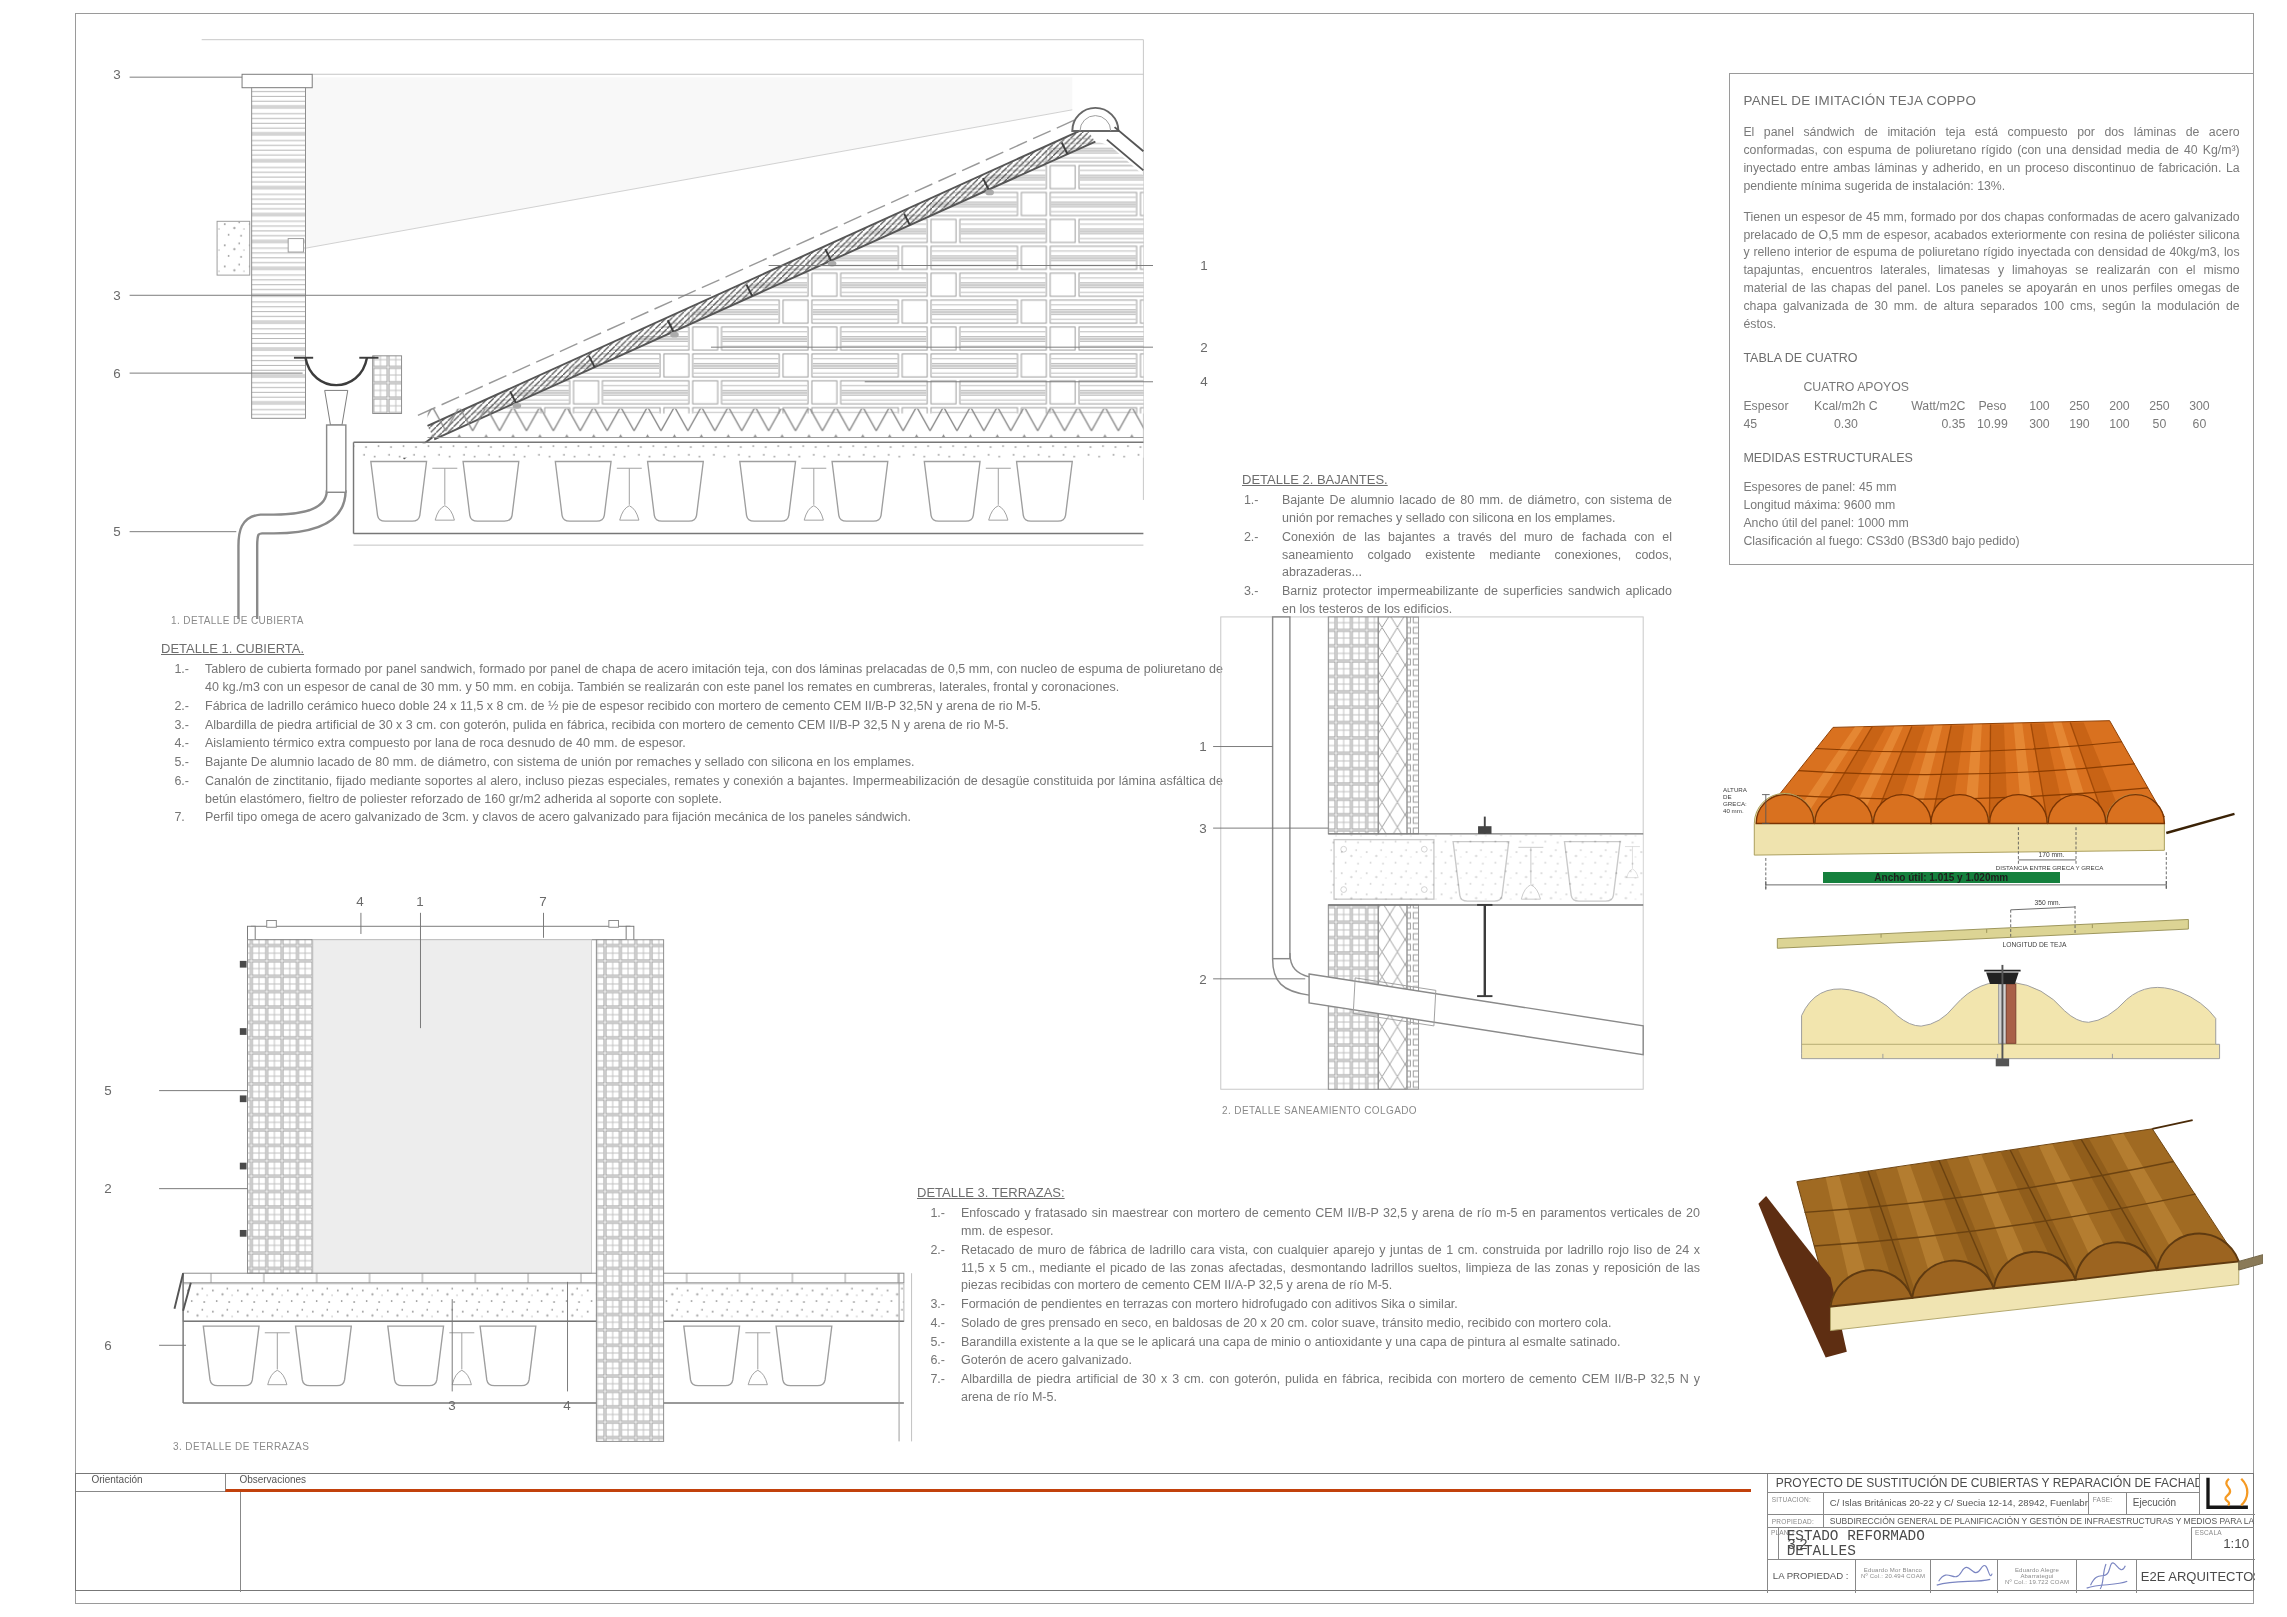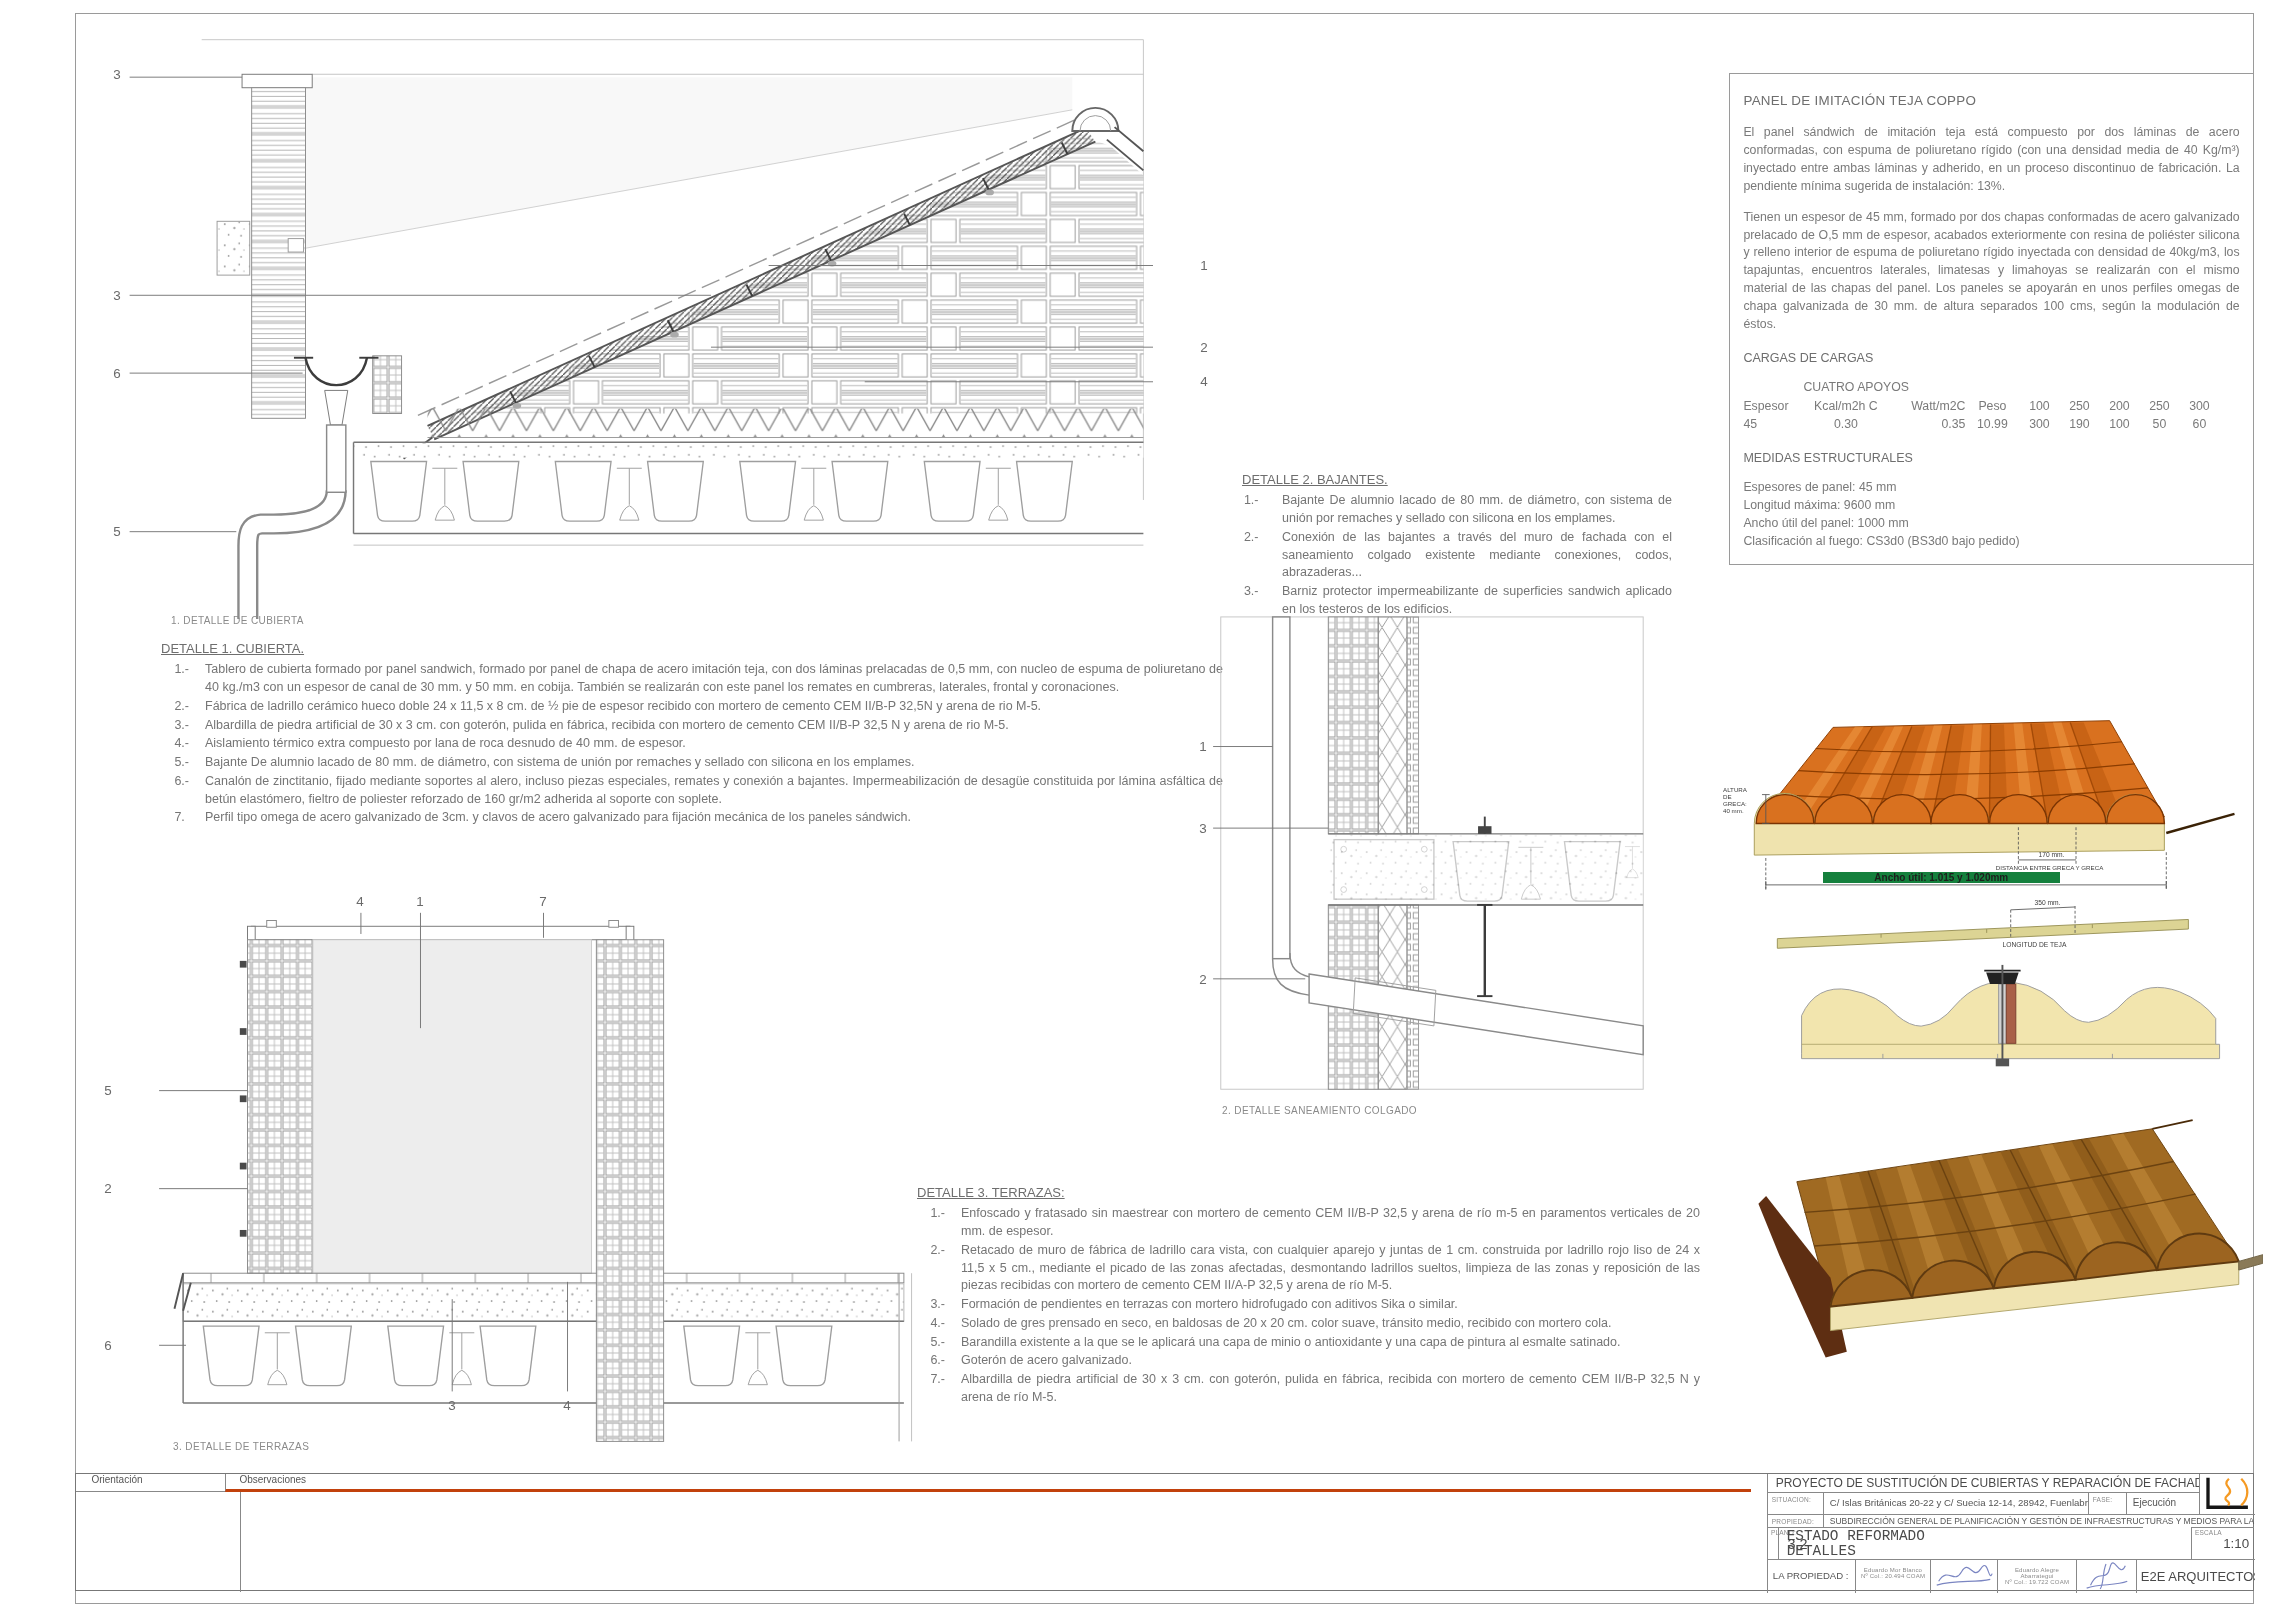--- a/index.html
+++ b/index.html
@@ -255,21 +255,21 @@
           <span class="dnum">7.</span>
           <span class="dtext">Perfil tipo omega de acero galvanizado de 3cm. y clavos de acero galvanizado para fijación mecánica de los paneles sándwich.</span>
         </div>
       </div>
   </div>
 
   <div class="ipanel">
     <h3>PANEL DE IMITACIÓN TEJA COPPO</h3>
     <p>El panel sándwich de imitación teja está compuesto por dos láminas de acero conformadas, con espuma de poliuretano rígido (con una densidad media de 40 Kg/m³) inyectado entre ambas láminas y adherido, en un proceso discontinuo de fabricación. La pendiente mínima sugerida de instalación: 13%.</p>
     <p>Tienen un espesor de 45 mm, formado por dos chapas conformadas de acero galvanizado prelacado de O,5 mm de espesor, acabados exteriormente con resina de poliéster silicona y relleno interior de espuma de poliuretano rígido inyectada con densidad de 40kg/m3, los tapajuntas, encuentros laterales, limatesas y limahoyas se realizarán con el mismo material de las chapas del panel. Los paneles se apoyarán en unos perfiles omegas de chapa galvanizada de 30 mm. de altura separados 100 cms, según la modulación de éstos.</p>
-    <div class="sect">CARGAS DE CARGAS</div>
+    <div class="sect">TABLA DE CUATRO</div>
     <div class="cgsub">CUATRO APOYOS</div>
     <div class="cgrow">
       
     <span>Espesor</span><span>Kcal/m2h C</span><span>Watt/m2C</span><span>Peso</span><span>100</span><span>250</span><span>200</span><span>250</span><span>300</span></div>
     <div class="cgrow">
       
     <span>45</span><span>0.30</span><span>0.35</span><span>10.99</span><span>300</span><span>190</span><span>100</span><span>50</span><span>60</span></div>
     <div class="sect">MEDIDAS ESTRUCTURALES</div>
     <div class="medlines">
 

